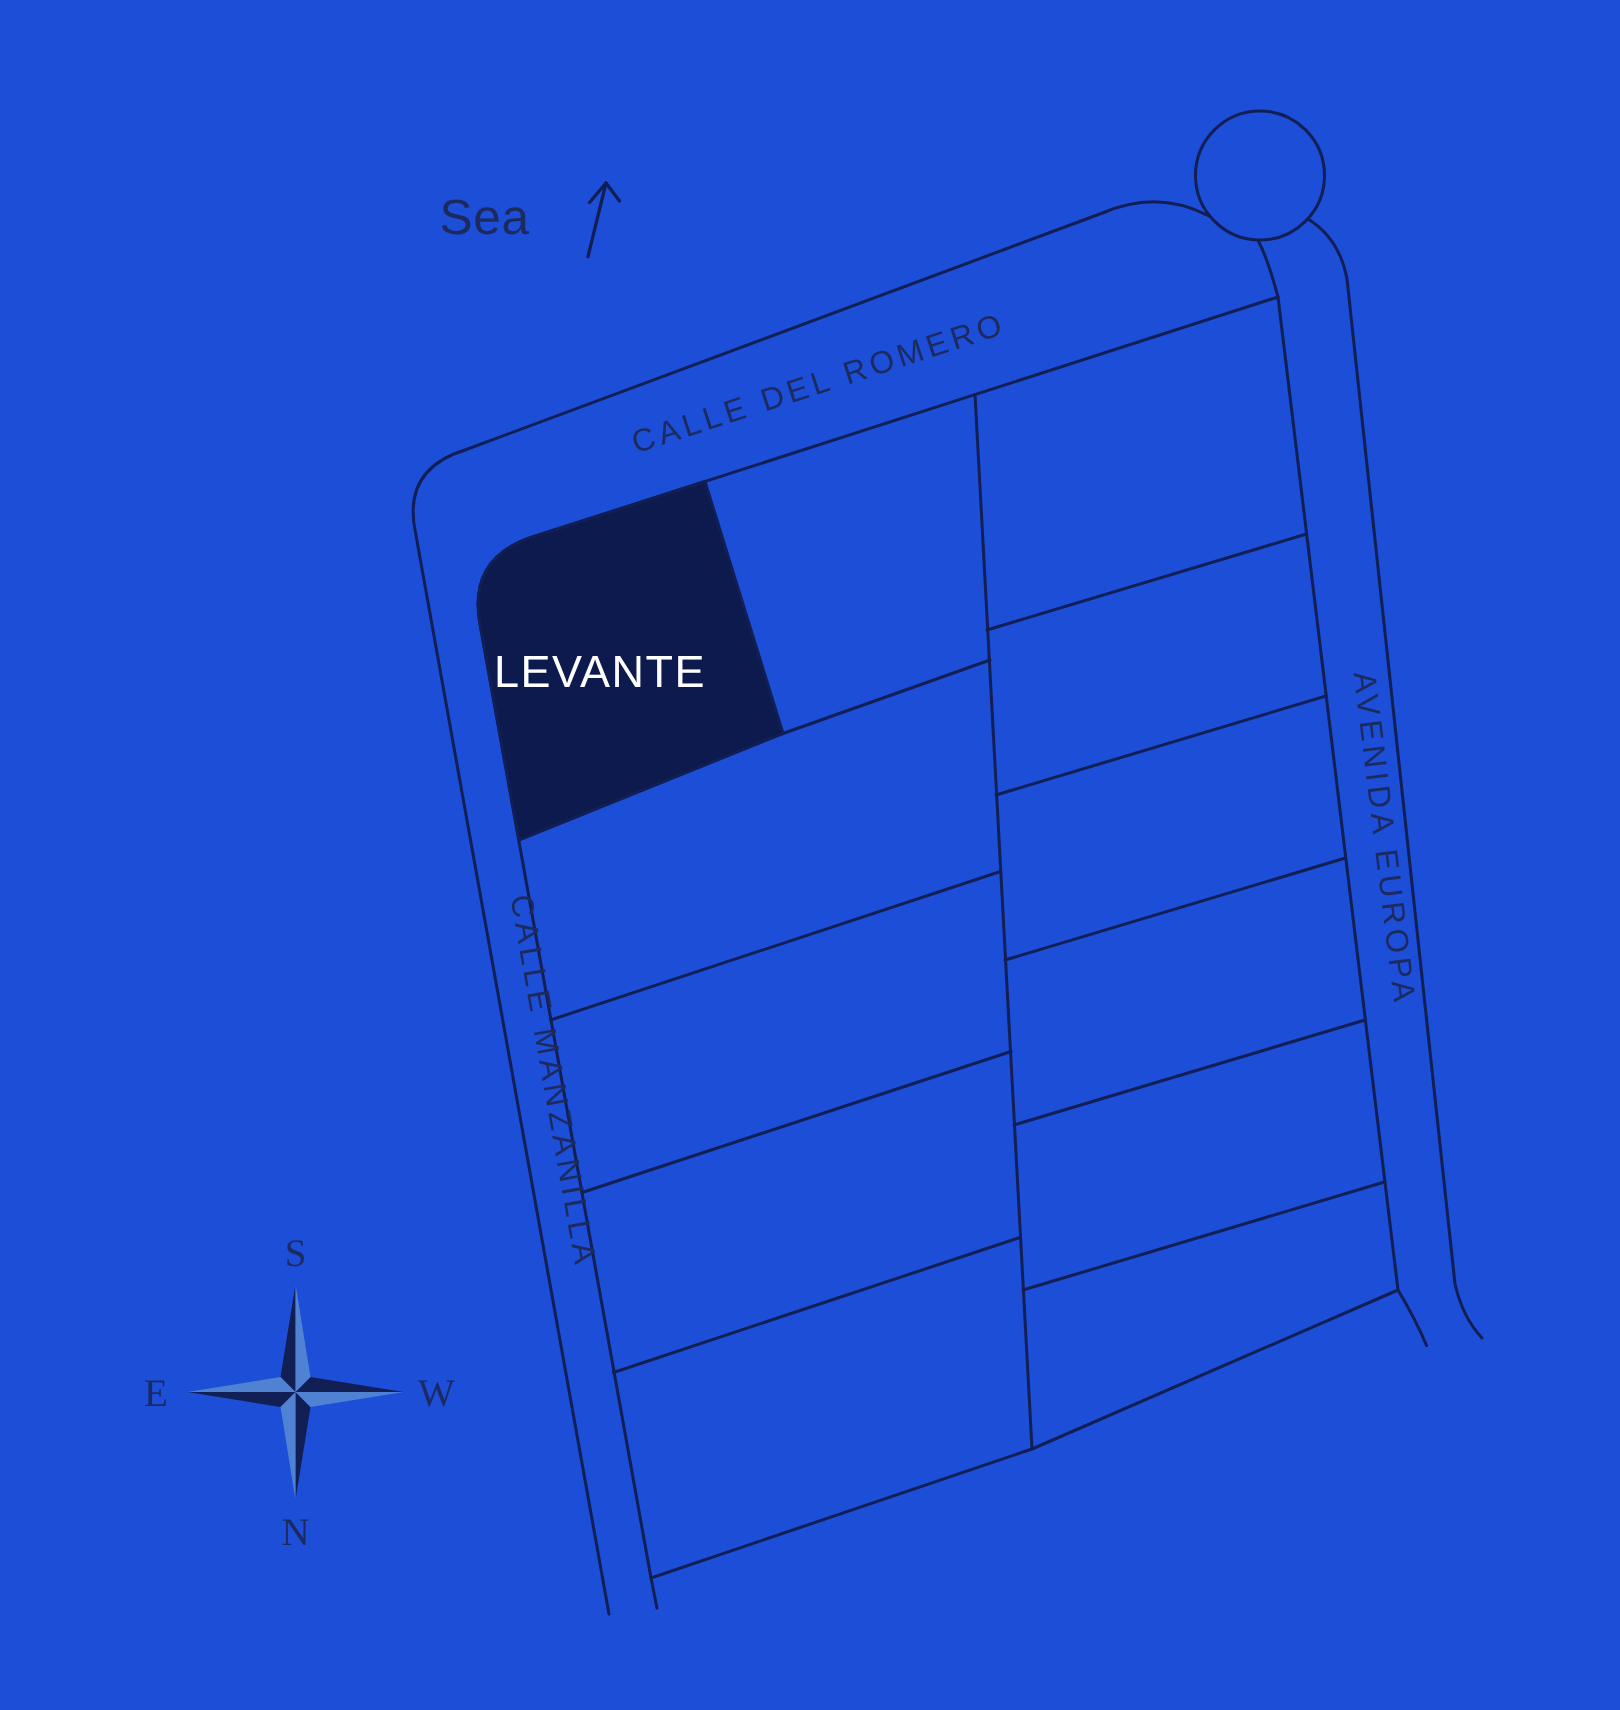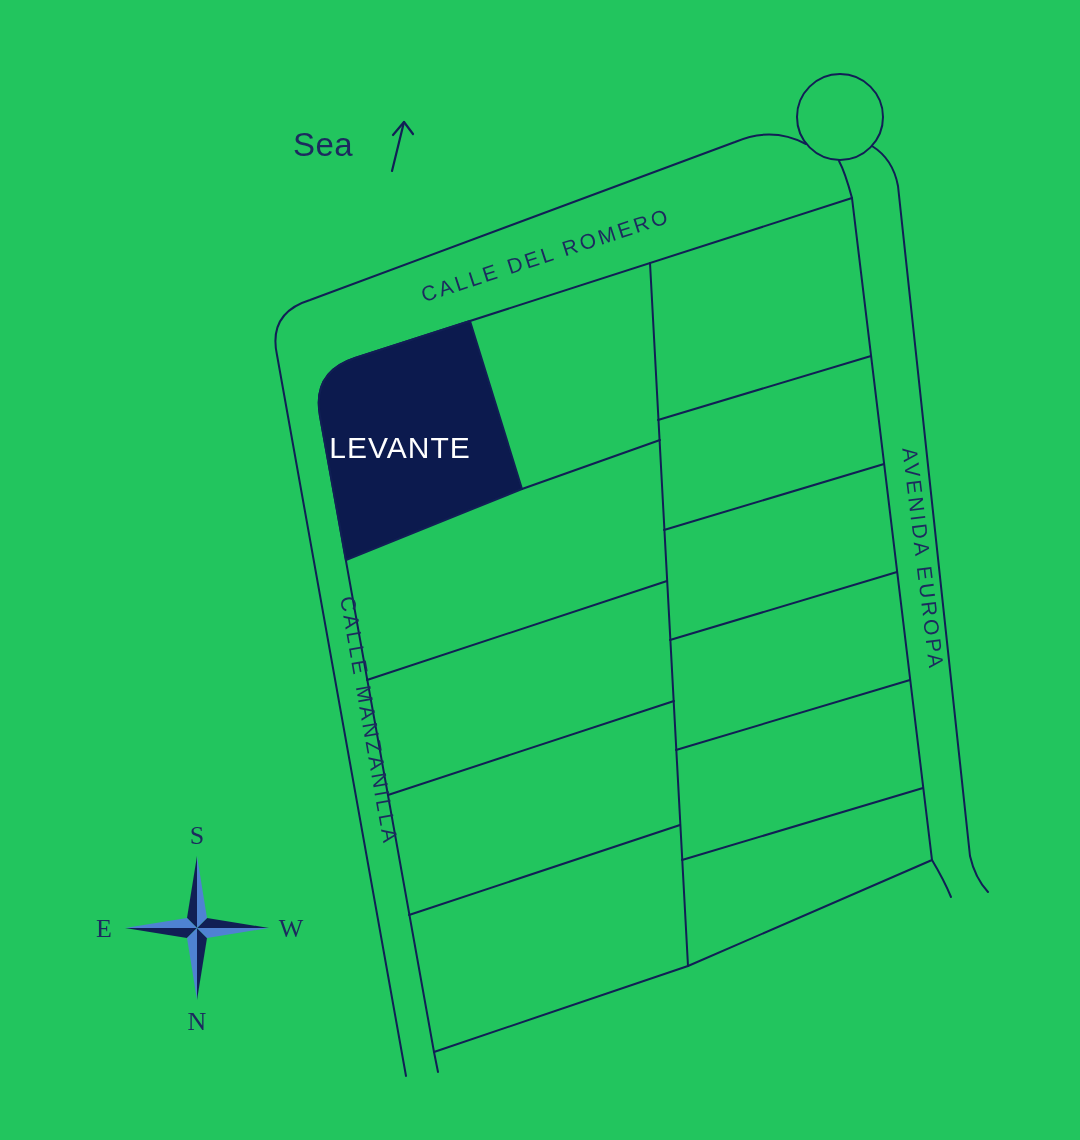--- a/index.html
+++ b/index.html
@@ -1,17 +1,17 @@
 <!DOCTYPE html>
 <html><head>
 <meta charset="utf-8">
 <style>
   html,body{margin:0;padding:0;background:#ffffff;}
   body{width:1080px;height:1140px;overflow:hidden;font-family:"Liberation Sans",sans-serif;}
-  .stage{position:relative;width:1080px;height:1140px;background:#22c55e;}
+  .stage{position:relative;width:1080px;height:1140px;background:#1d4ed8;}
   svg{display:block;}
   .street-label{font-family:"Liberation Sans",sans-serif;font-size:21px;letter-spacing:3px;}
   .sea-label{font-family:"Liberation Sans",sans-serif;font-size:33px;letter-spacing:0.5px;}
   .plot-label{font-family:"Liberation Sans",sans-serif;font-size:30px;letter-spacing:1px;}
   .compass-letter{font-family:"Liberation Serif",serif;font-size:26px;}
   text{user-select:none;}
 </style>
 </head>
 <body>
 

